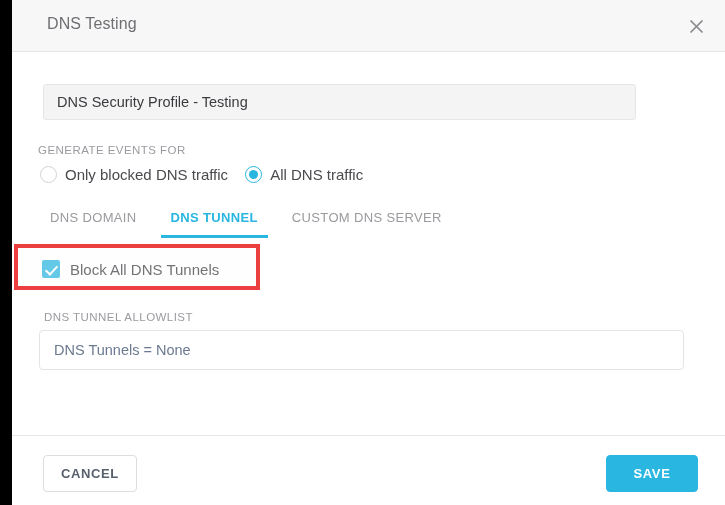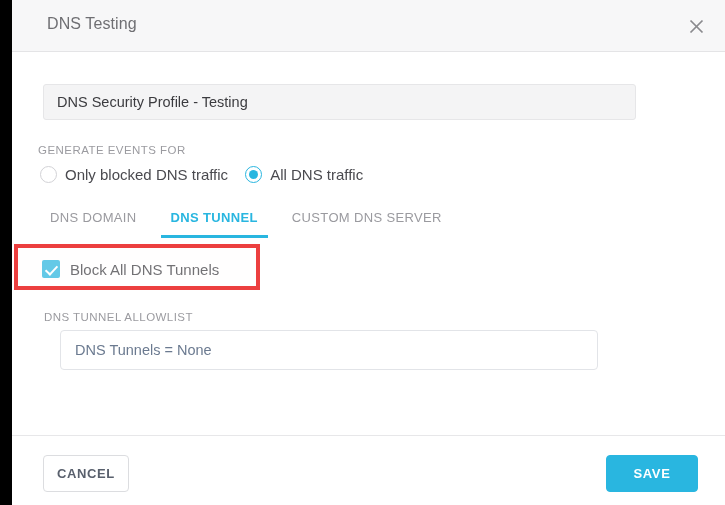--- a/index.html
+++ b/index.html
@@ -195,22 +195,22 @@
   .check-label {
     font-size: 15px;
     color: #3c3c41;
     white-space: nowrap;
     text-align: center;
   }
 
   
   .allow-input {
     position: absolute;
-    left: 48px; top: 277px;
-    width: 538px; height: 40px;
+    left: 27px; top: 277px;
+    width: 645px; height: 40px;
     background: #ffffff;
     border: 1px solid #e2e4e8;
     border-radius: 4px;
     box-sizing: border-box;
     font-family: "Liberation Sans", sans-serif;
     font-size: 14.5px;
     color: #6b7a90;
     padding: 0 14px;
     outline: none;
   }
@@ -247,21 +247,21 @@
     justify-content: center;
     font-size: 13px;
     letter-spacing: .6px;
     text-transform: uppercase;
     cursor: pointer;
     font-family: "Liberation Sans", sans-serif;
     font-weight: bold;
   }
   .btn-cancel {
     left: 31px;
-    width: 86px;
+    width: 94px;
     background: #ffffff;
     border: 1px solid #dcdde0;
     color: #59606d;
   }
   .btn-save {
     right: 27px;
     width: 92px;
     background: #29b6e0;
     border: 1px solid #29b6e0;
     color: #ffffff;

